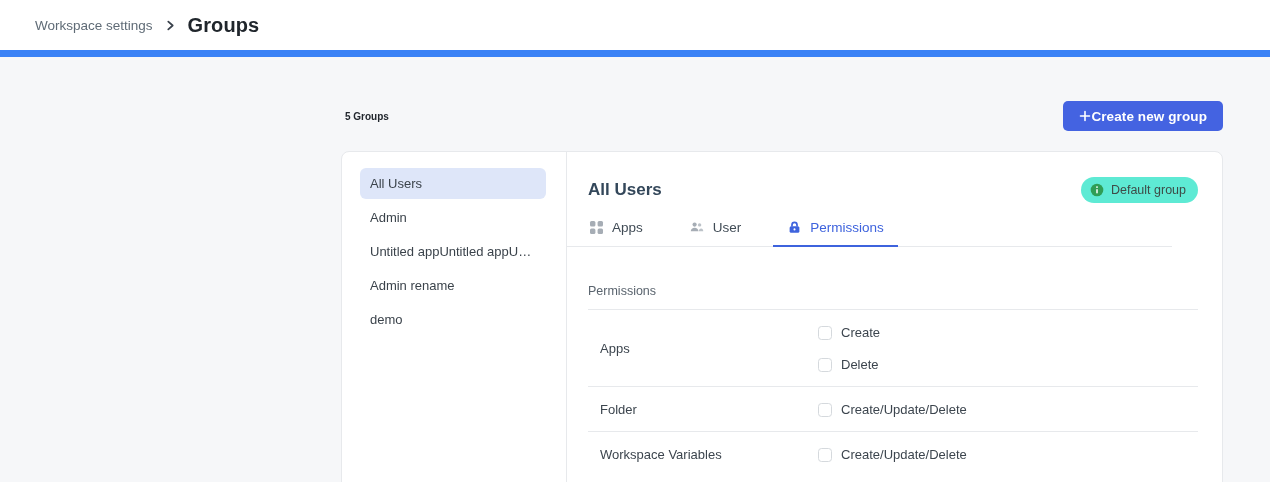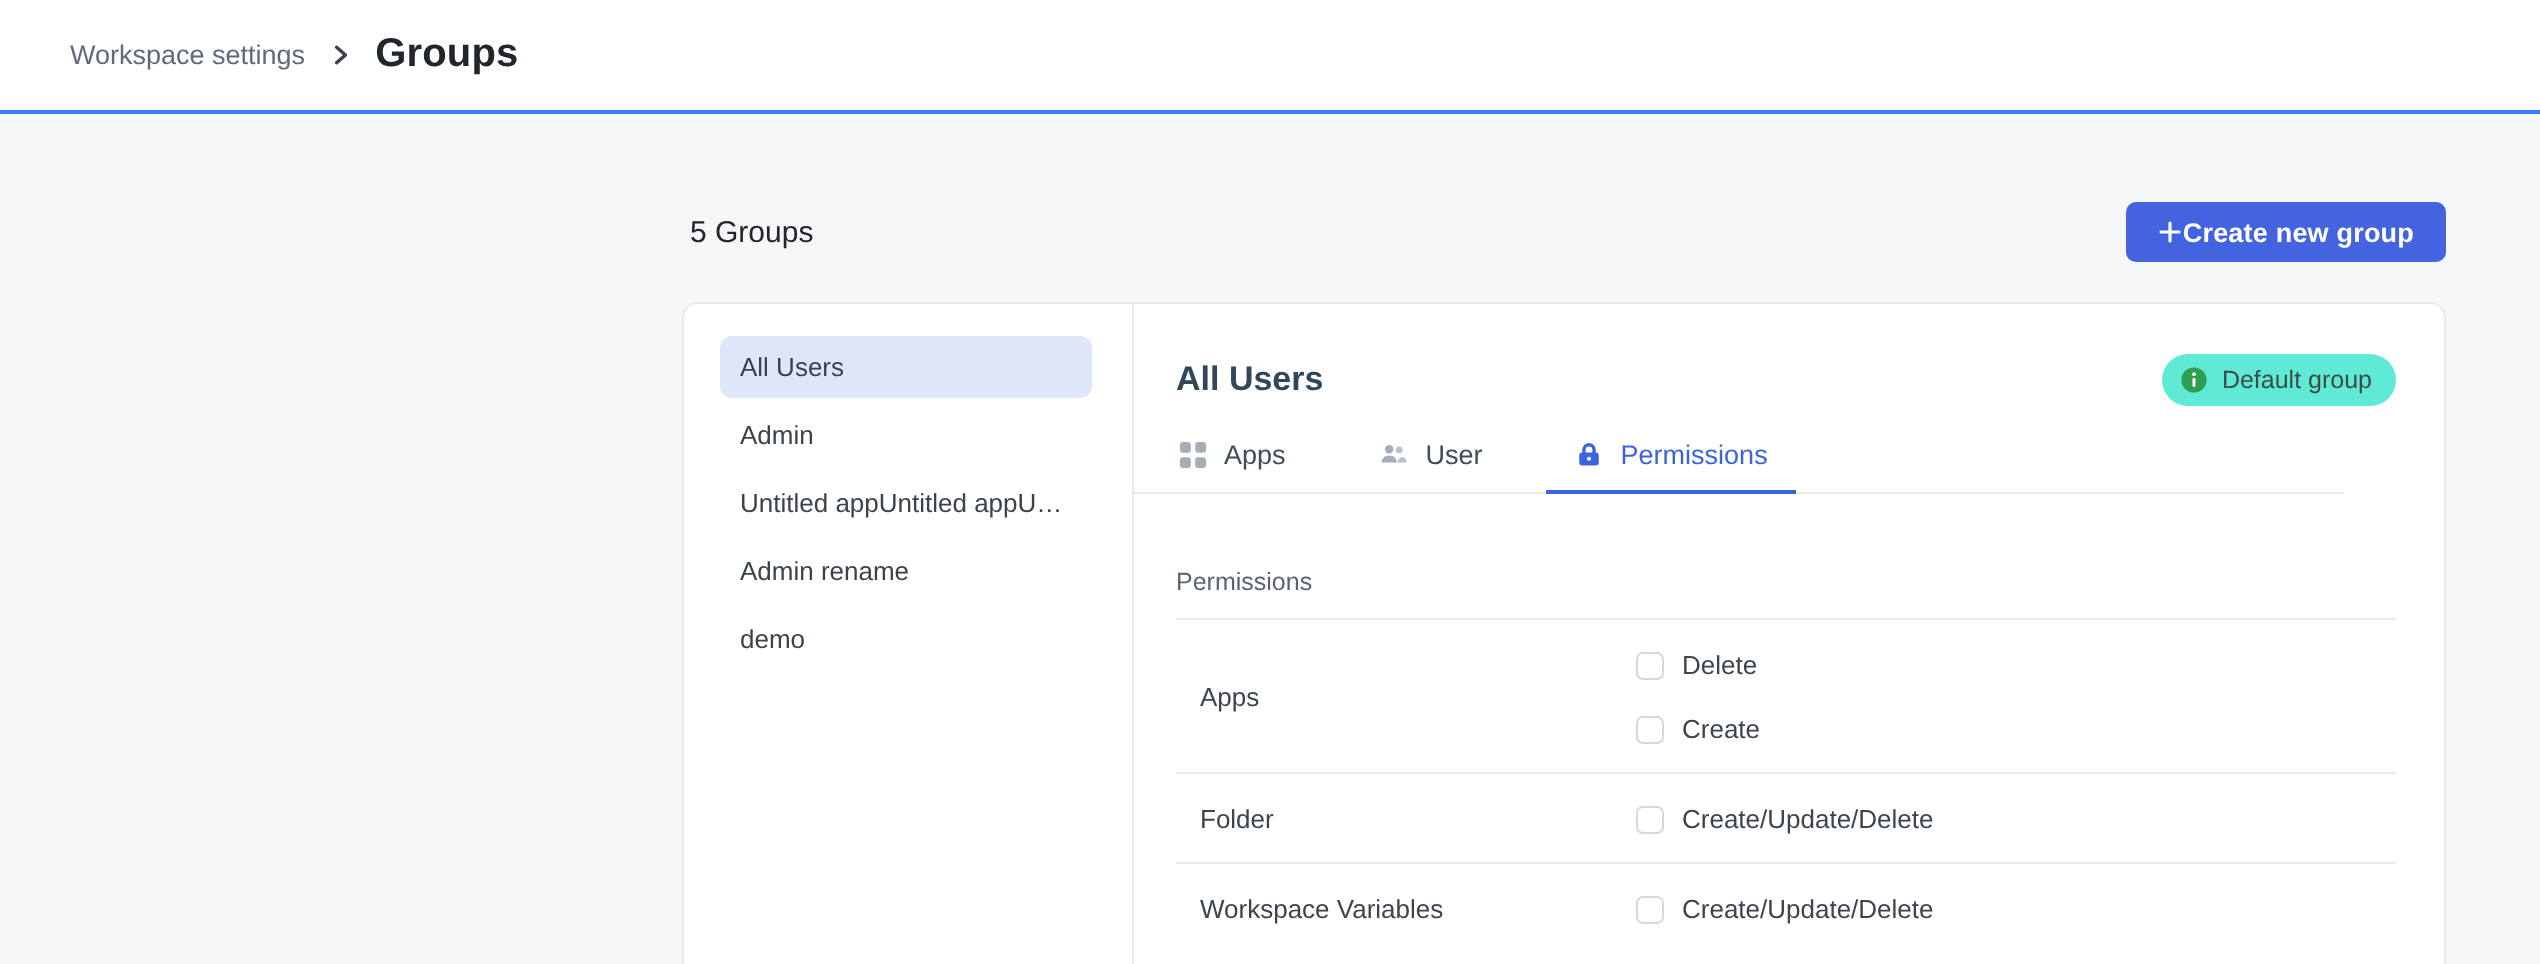--- a/index.html
+++ b/index.html
@@ -6,35 +6,35 @@
   html, body { margin: 0; padding: 0; }
   body {
     width: 1270px; height: 482px; overflow: hidden;
     background: #f6f7f9;
     font-family: "Liberation Sans", sans-serif;
     -webkit-font-smoothing: antialiased;
   }
 
   
   .topbar {
-    height: 57px; background: #ffffff; border-bottom: 2px solid #3b82f6;
+    height: 57px; background: #ffffff; border-bottom: 7px solid #3b82f6;
     display: flex; align-items: center; padding-left: 35px;
   }
   .crumb-root { font-size: 13.5px; color: #5f6b76; cursor: pointer; }
   .crumb-sep { display: flex; align-items: center; margin: 0 12px; }
   .crumb-current { font-size: 20px; font-weight: 700; color: #20262c; letter-spacing: 0.1px; }
 
   
   .content { margin-left: 341px; width: 882px; }
 
   .header-row {
     margin-top: 44px; height: 30px;
     display: flex; align-items: center; justify-content: space-between;
   }
-  .groups-count { font-size: 15px; font-weight: 400; color: #22272e; padding-left: 4px; }
+  .groups-count { font-size: 10px; font-weight: 700; color: #22272e; padding-left: 4px; }
   .create-btn {
     height: 30px; padding: 0 16px; border: none; border-radius: 5px;
     background: #4463e1; color: #ffffff; font-family: inherit;
     font-size: 13.5px; font-weight: 600; letter-spacing: 0.1px;
     display: flex; align-items: center; cursor: pointer;
   }
 
   
   .card {
     margin-top: 20px; width: 882px; height: 420px;
@@ -210,25 +210,25 @@
       <div class="perm-table">
         <div class="thead">
           <span class="th2">Permissions</span>
         </div>
         <div id="table-body">
             <div class="trow">
               <div class="resource-cell">Apps</div>
               <div class="perm-stack">
                 <div class="perm-row">
                   <span class="checkbox"></span>
+                  <span class="perm-label">Create</span>
+                </div>
+                <div class="perm-row">
+                  <span class="checkbox"></span>
                   <span class="perm-label">Delete</span>
-                </div>
-                <div class="perm-row">
-                  <span class="checkbox"></span>
-                  <span class="perm-label">Create</span>
                 </div>
               </div>
             </div>
             <div class="trow">
               <div class="resource-cell">Folder</div>
               <div class="perm-stack">
                 <div class="perm-row">
                   <span class="checkbox"></span>
                   <span class="perm-label">Create/Update/Delete</span>
                 </div>

